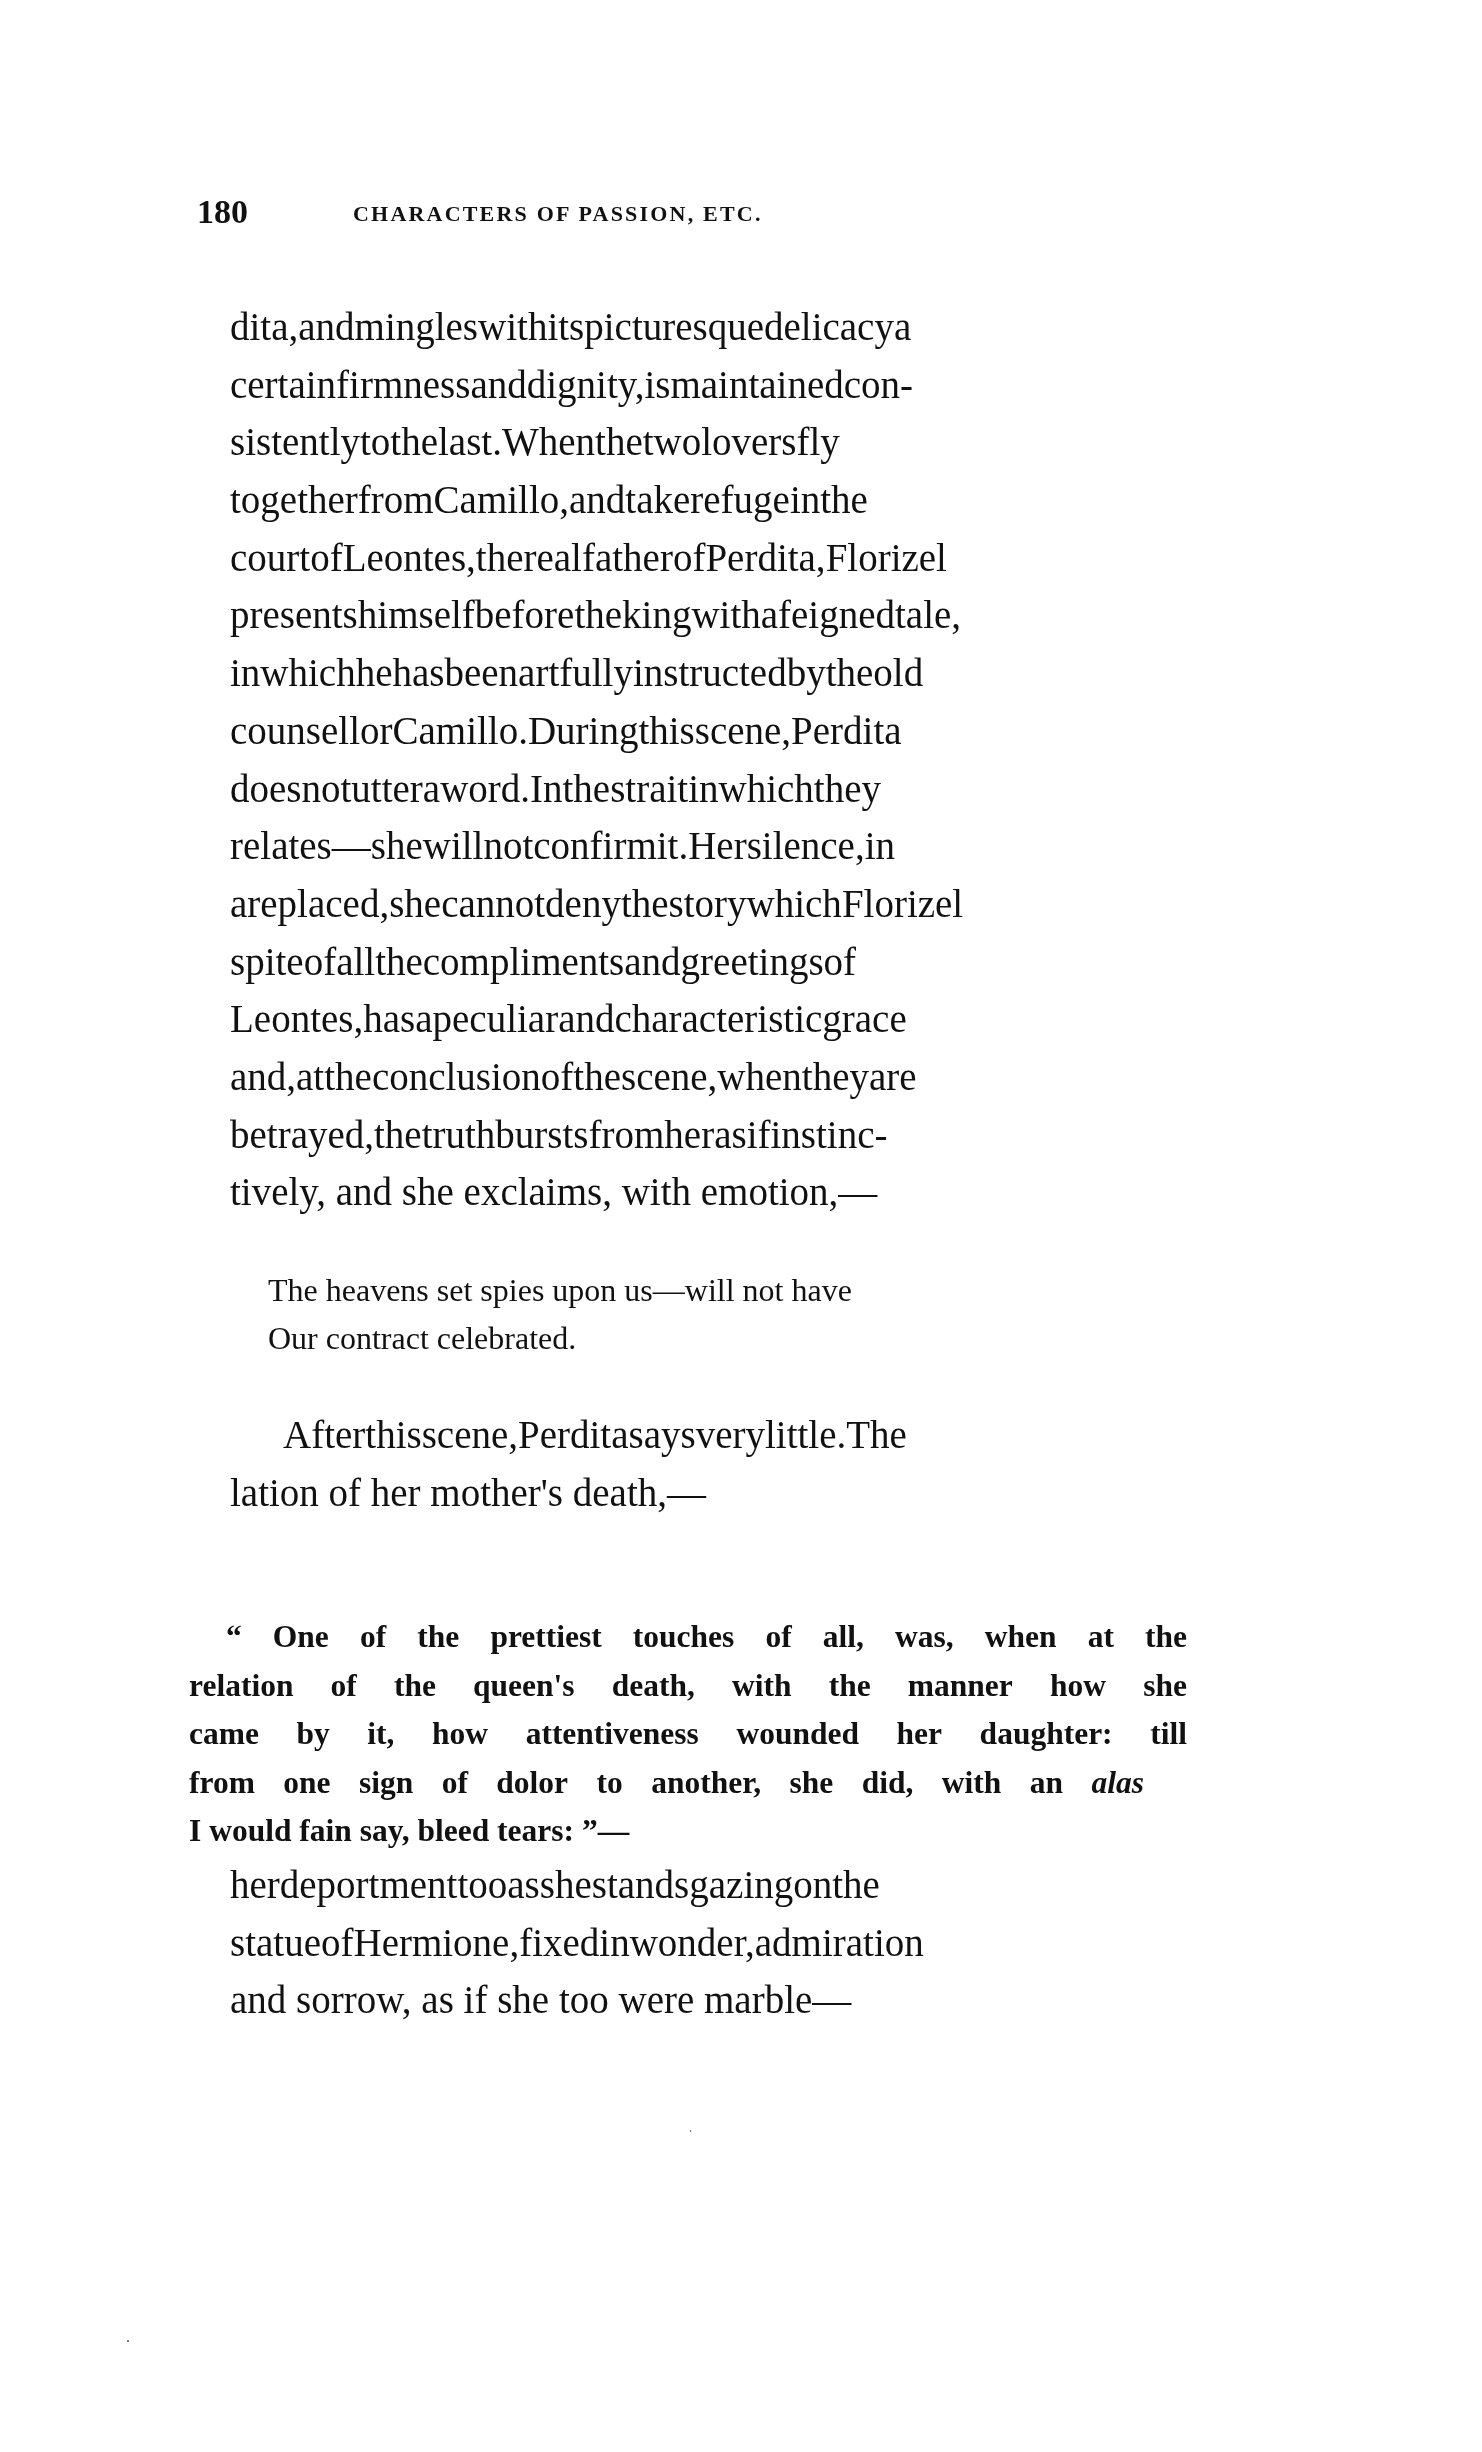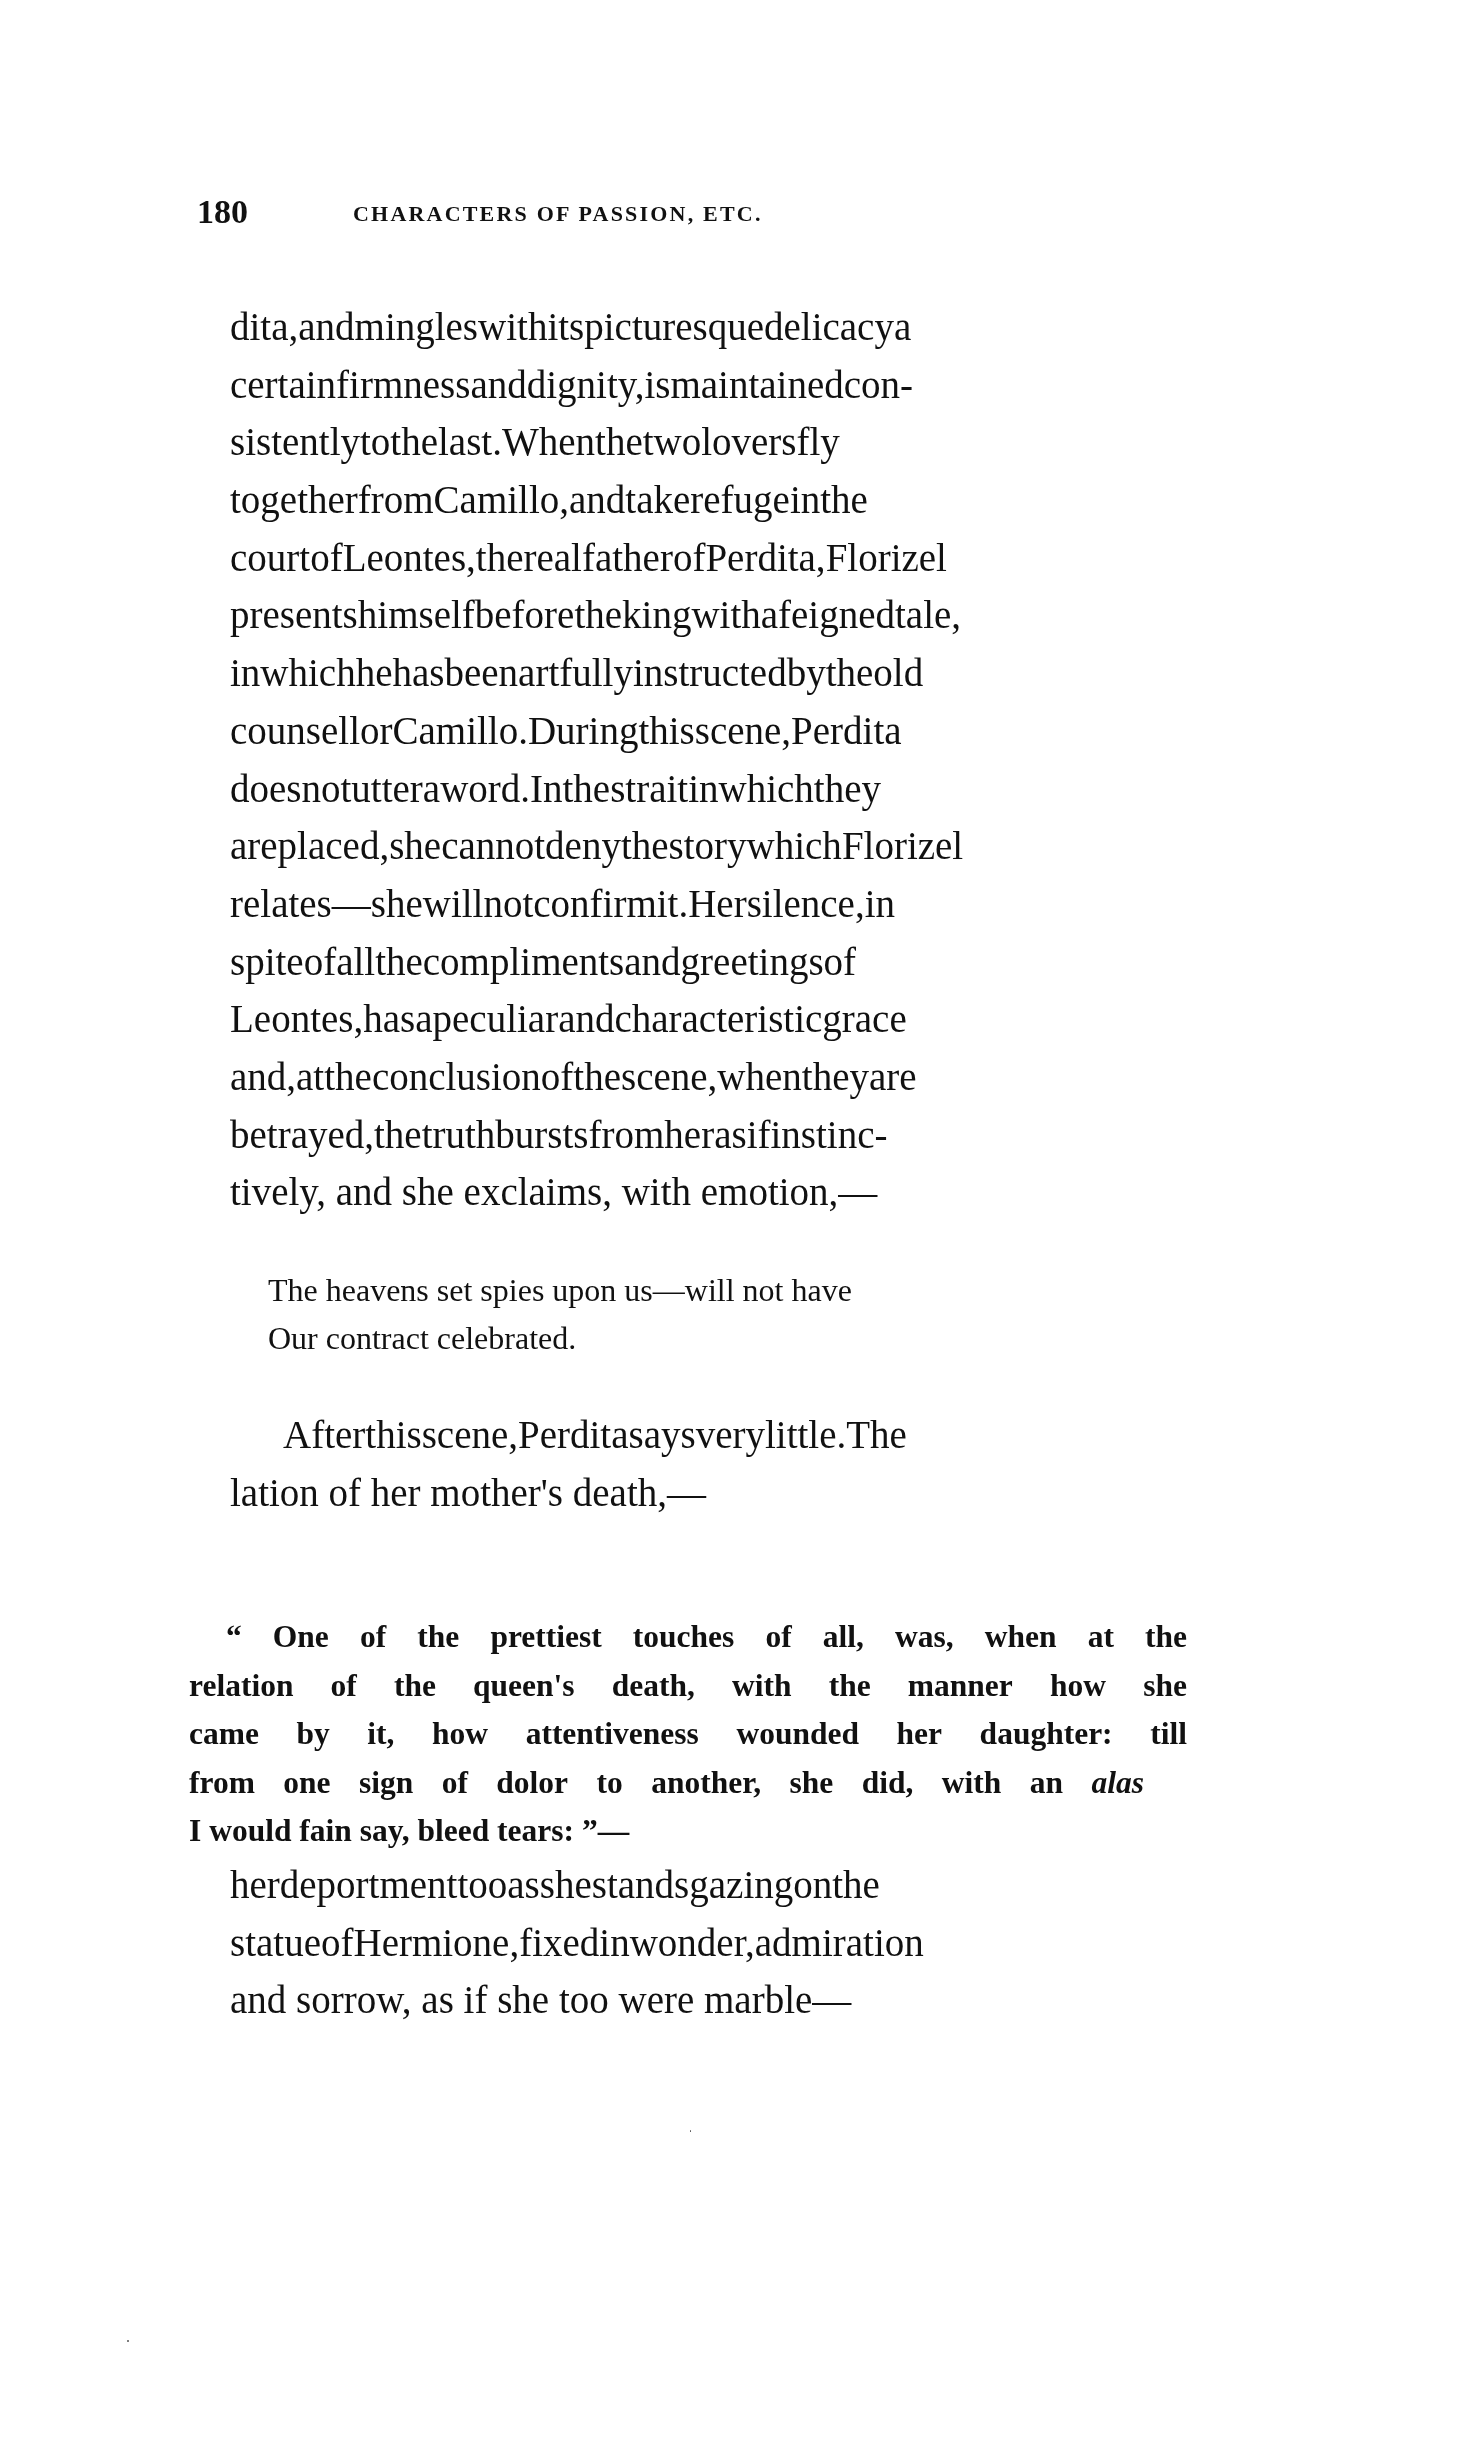--- a/index.html
+++ b/index.html
@@ -44,22 +44,22 @@
   <div class="para" style="top:298px;">
     <span class="line jl line-justify"><span class="w">dita,</span><span class="w">and</span><span class="w">mingles</span><span class="w">with</span><span class="w">its</span><span class="w">picturesque</span><span class="w">delicacy</span><span class="w">a</span></span>
     <span class="line jl line-justify"><span class="w">certain</span><span class="w">firmness</span><span class="w">and</span><span class="w">dignity,</span><span class="w">is</span><span class="w">maintained</span><span class="w">con-</span></span>
     <span class="line jl line-justify"><span class="w">sistently</span><span class="w">to</span><span class="w">the</span><span class="w">last.</span><span class="w">When</span><span class="w">the</span><span class="w">two</span><span class="w">lovers</span><span class="w">fly</span></span>
     <span class="line jl line-justify"><span class="w">together</span><span class="w">from</span><span class="w">Camillo,</span><span class="w">and</span><span class="w">take</span><span class="w">refuge</span><span class="w">in</span><span class="w">the</span></span>
     <span class="line jl line-justify"><span class="w">court</span><span class="w">of</span><span class="w">Leontes,</span><span class="w">the</span><span class="w">real</span><span class="w">father</span><span class="w">of</span><span class="w">Perdita,</span><span class="w">Florizel</span></span>
     <span class="line jl line-justify"><span class="w">presents</span><span class="w">himself</span><span class="w">before</span><span class="w">the</span><span class="w">king</span><span class="w">with</span><span class="w">a</span><span class="w">feigned</span><span class="w">tale,</span></span>
     <span class="line jl line-justify"><span class="w">in</span><span class="w">which</span><span class="w">he</span><span class="w">has</span><span class="w">been</span><span class="w">artfully</span><span class="w">instructed</span><span class="w">by</span><span class="w">the</span><span class="w">old</span></span>
     <span class="line jl line-justify"><span class="w">counsellor</span><span class="w">Camillo.</span><span class="w">During</span><span class="w">this</span><span class="w">scene,</span><span class="w">Perdita</span></span>
     <span class="line jl line-justify"><span class="w">does</span><span class="w">not</span><span class="w">utter</span><span class="w">a</span><span class="w">word.</span><span class="w">In</span><span class="w">the</span><span class="w">strait</span><span class="w">in</span><span class="w">which</span><span class="w">they</span></span>
+    <span class="line jl line-justify"><span class="w">relates—she</span><span class="w">will</span><span class="w">not</span><span class="w">confirm</span><span class="w">it.</span><span class="w">Her</span><span class="w">silence,</span><span class="w">in</span></span>
     <span class="line jl line-justify"><span class="w">are</span><span class="w">placed,</span><span class="w">she</span><span class="w">cannot</span><span class="w">deny</span><span class="w">the</span><span class="w">story</span><span class="w">which</span><span class="w">Florizel</span></span>
-    <span class="line jl line-justify"><span class="w">relates—she</span><span class="w">will</span><span class="w">not</span><span class="w">confirm</span><span class="w">it.</span><span class="w">Her</span><span class="w">silence,</span><span class="w">in</span></span>
     <span class="line jl line-justify"><span class="w">spite</span><span class="w">of</span><span class="w">all</span><span class="w">the</span><span class="w">compliments</span><span class="w">and</span><span class="w">greetings</span><span class="w">of</span></span>
     <span class="line jl line-justify"><span class="w">Leontes,</span><span class="w">has</span><span class="w">a</span><span class="w">peculiar</span><span class="w">and</span><span class="w">characteristic</span><span class="w">grace</span></span>
     <span class="line jl line-justify"><span class="w">and,</span><span class="w">at</span><span class="w">the</span><span class="w">conclusion</span><span class="w">of</span><span class="w">the</span><span class="w">scene,</span><span class="w">when</span><span class="w">they</span><span class="w">are</span></span>
     <span class="line jl line-justify"><span class="w">betrayed,</span><span class="w">the</span><span class="w">truth</span><span class="w">bursts</span><span class="w">from</span><span class="w">her</span><span class="w">as</span><span class="w">if</span><span class="w">instinc-</span></span>
     <span class="line last">tively, and she exclaims, with emotion,—</span>
   </div>
 
   <div class="verse">
     <span class="line">The heavens set spies upon us—will not have</span>
     <span class="line">Our contract celebrated.</span>

